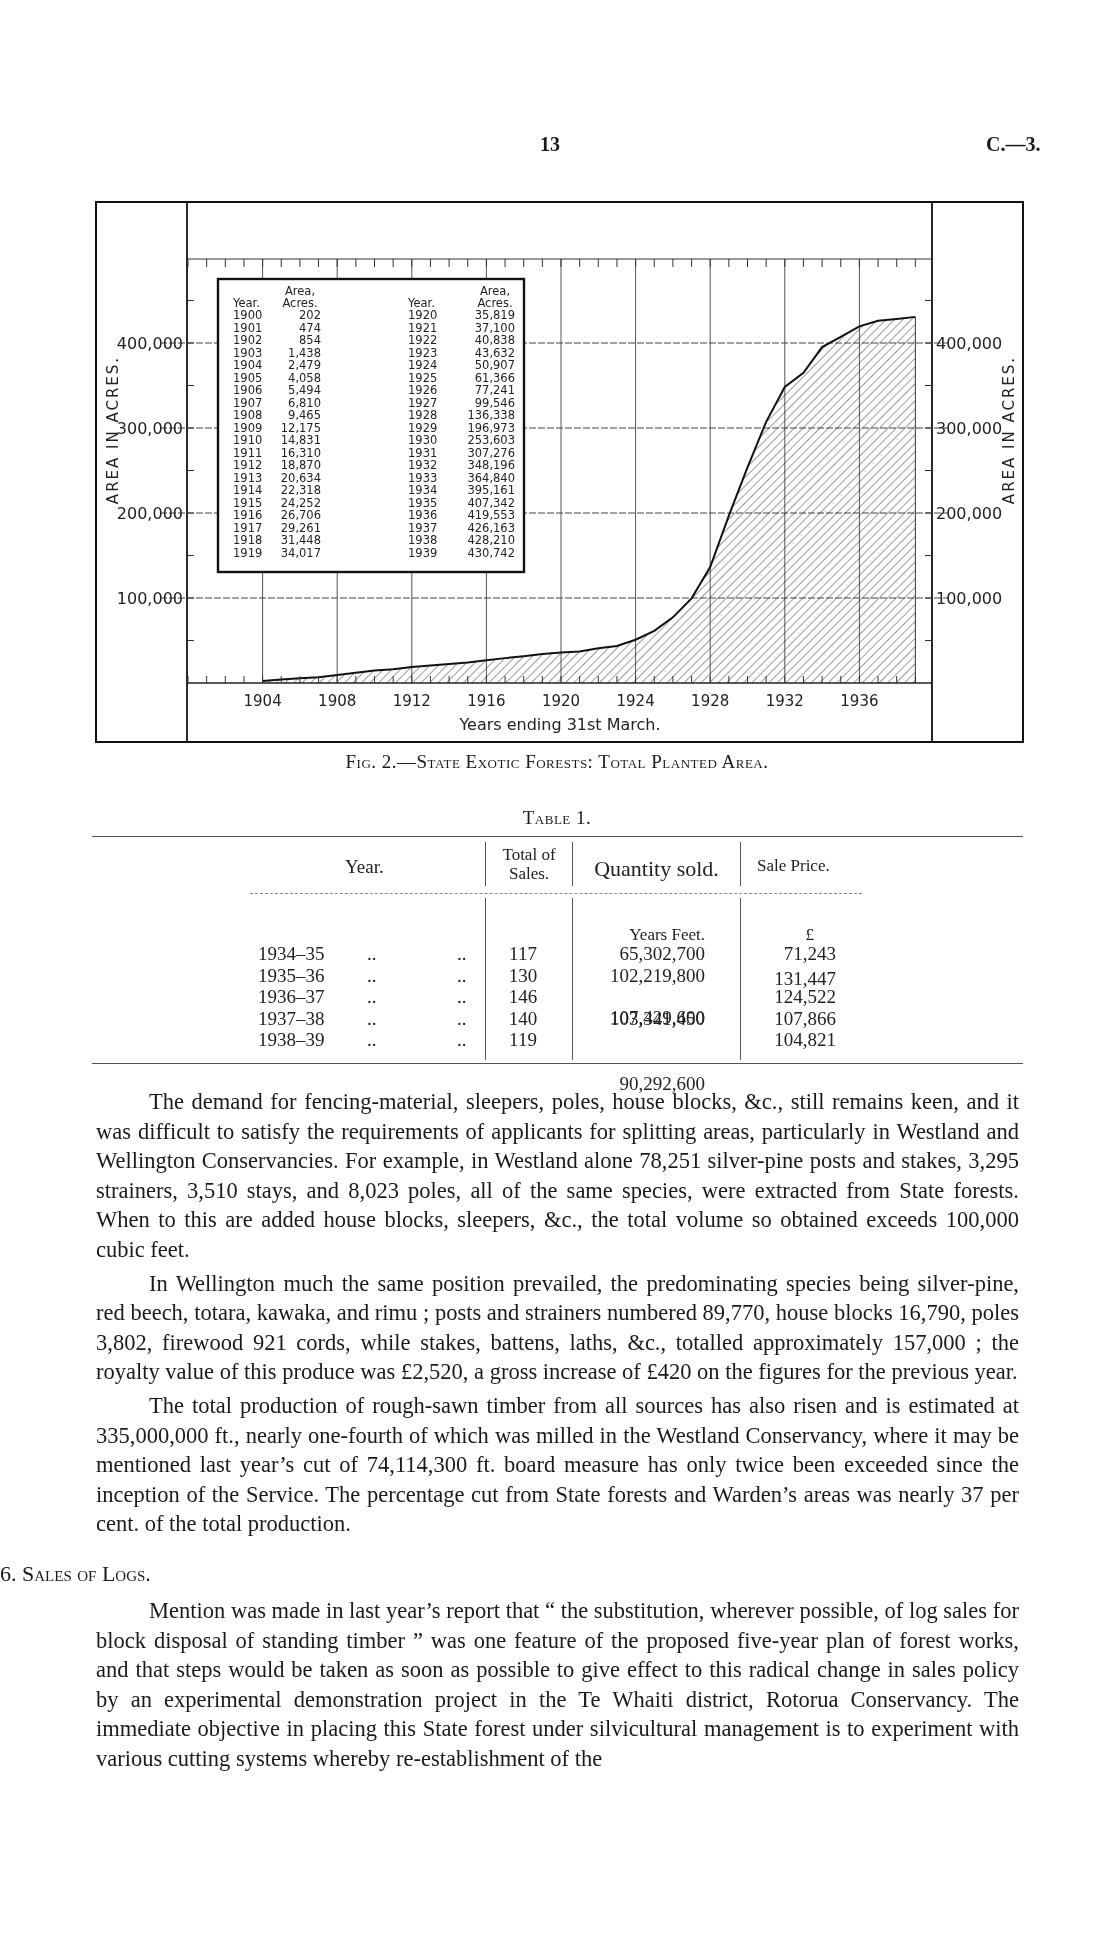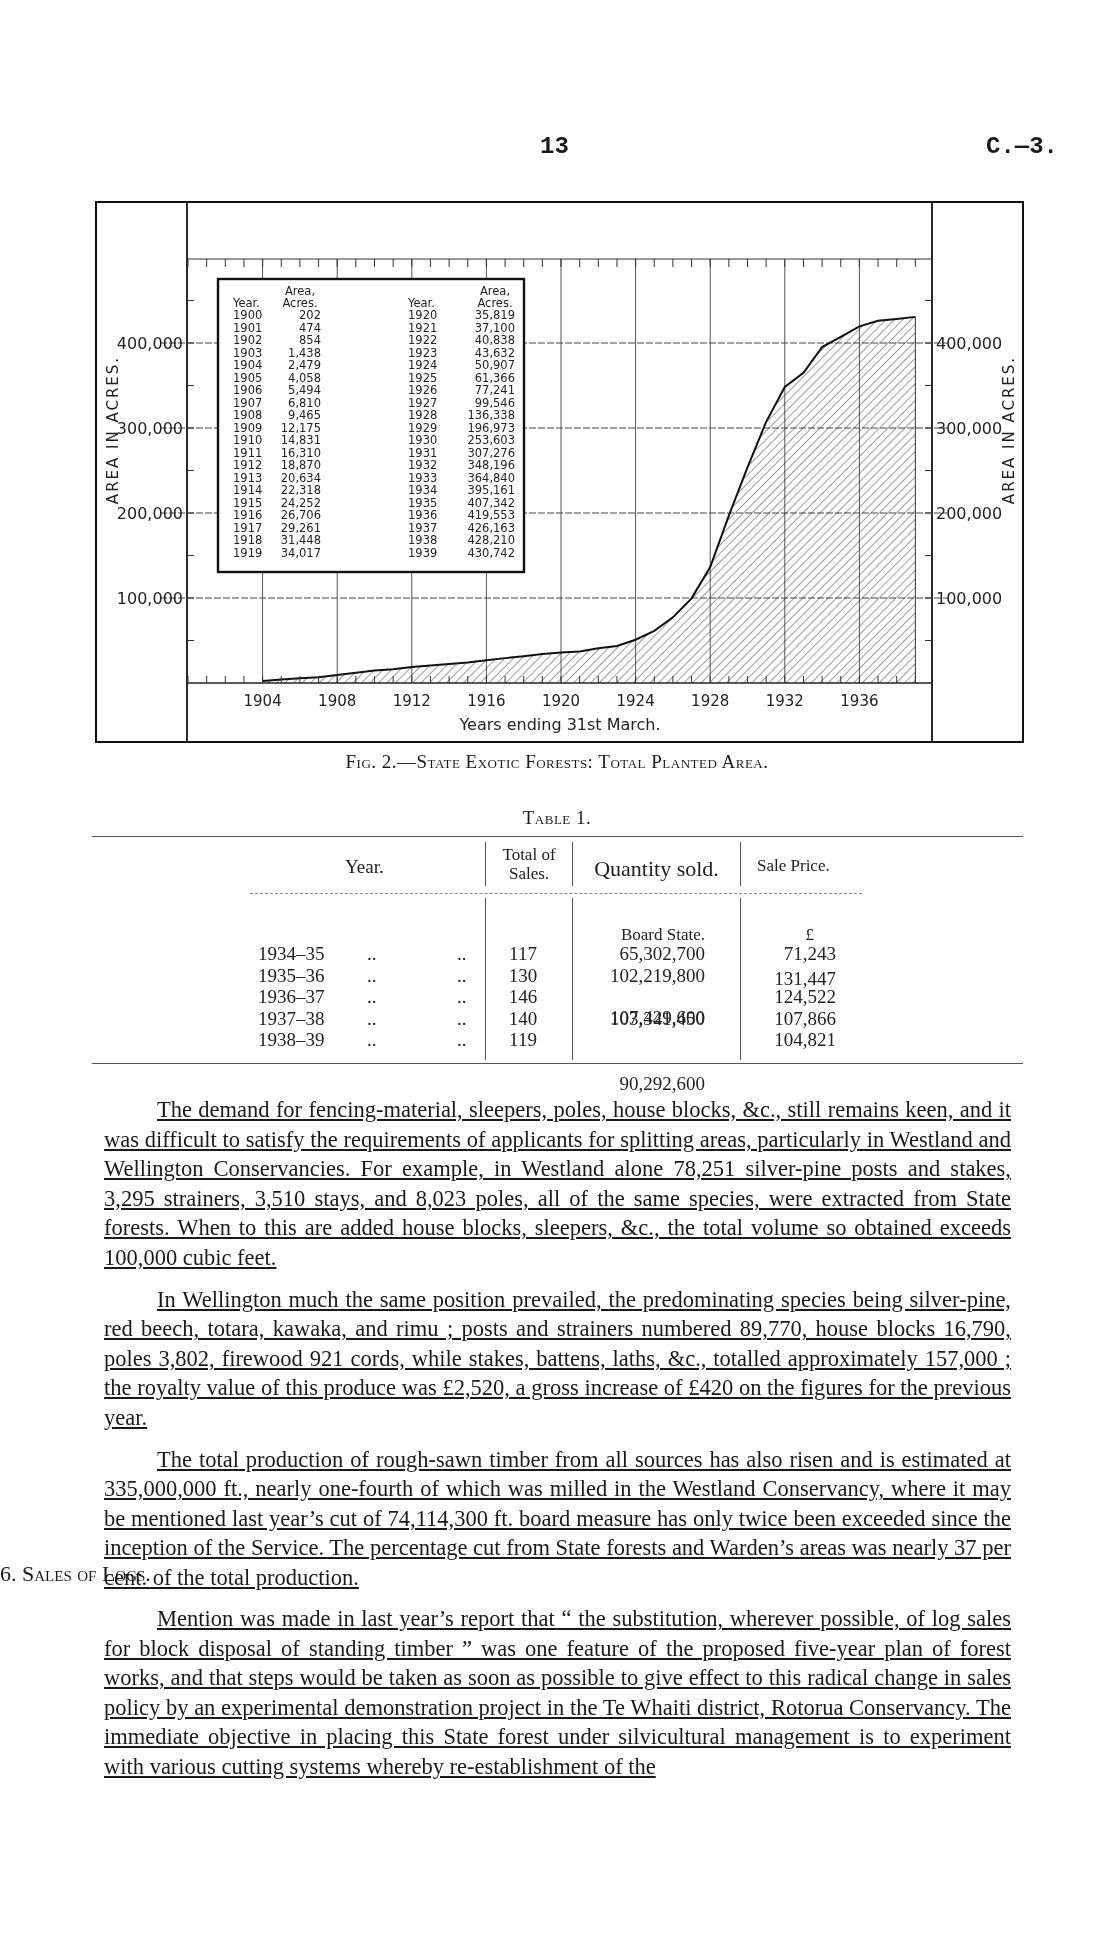--- a/index.html
+++ b/index.html
@@ -1,39 +1,39 @@
 <!DOCTYPE html>
 <html><head>
 <meta charset="utf-8">
 <style>
   html, body { margin:0; padding:0; background:#ffffff; }
   body { width:1114px; height:1949px; position:relative; overflow:hidden;
          font-family:"DejaVu Serif", serif; color:#1a1a1a; }
   .abs { position:absolute; }
-  .hdr { font-family:Liberation Mono, monospace; font-size:24px; font-weight:bold; }
+  .hdr { font-family:Liberation Serif, serif; font-size:20px; font-weight:bold; }
   #page-num { left:540px; top:133px; }
   #doc-ref  { left:986px; top:133px; }
   #figure-svg { position:absolute; left:0; top:0; }
   .sans { font-family:"DejaVu Sans", sans-serif; }
   .caption { font-family:"Liberation Serif", serif; font-size:19px; letter-spacing:0.5px; }
   .smallcaps { font-variant:small-caps; }
   #fig-caption { left:0; width:1114px; text-align:center; top:751px; }
   #table-title { left:0; width:1114px; text-align:center; top:807px; }
   
   .t7 { font-family:"Liberation Serif", serif; font-size:19px; color:#222; }
   .rule { position:absolute; height:0; border-top:1px solid #555; }
   .rule.dash { border-top:1px dashed #888; }
   .vline { position:absolute; width:0; border-left:1px solid #555; }
   .cell { position:absolute; white-space:nowrap; }
   .right { text-align:right; }
   .center { text-align:center; }
   
   .body-text { position:absolute; left:92px; width:931px; font-family:"Liberation Serif", serif;
                font-size:22.5px; line-height:29.6px; text-align:justify; color:#1a1a1a; }
-  .body-text p { margin:12px; text-indent:53px;text-decoration:underline; }
+  .body-text p { margin:4px; text-indent:53px; }
   #section-heading { left:0; width:1114px; text-align:left; top:1561px;
                      font-family:"Liberation Serif", serif; font-size:22px; }
 </style>
 </head>
 <body>
 
 <div id="page-num" class="abs hdr">13</div>
 <div id="doc-ref" class="abs hdr">C.—3.</div>
 
 <svg id="figure-svg" width="1114" height="760" xmlns="http://www.w3.org/2000/svg">
@@ -306,21 +306,21 @@
   <div class="vline" style="left:740px; top:898px; height:162px;"></div>
 
   <div class="cell" style="left:345px; top:856px;">Year.</div>
   <div class="cell center" style="left:486px; width:86px; top:845px; font-size:17px; line-height:19px;">
     <div>Total of</div>
     <div>Sales.</div>
   </div>
   <div class="cell center" style="left:573px; width:167px; top:856px; font-size:22px;">Quantity sold.</div>
   <div class="cell" style="left:757px; top:856px; font-size:17px;">Sale Price.</div>
 
-  <div class="cell right" style="left:573px; width:132px; top:925px; font-size:17px;">Board State.</div>
+  <div class="cell right" style="left:573px; width:132px; top:925px; font-size:17px;">Years Feet.</div>
   <div class="cell right" style="left:741px; width:73px; top:925px; font-size:17px;">£</div>
 
   <div id="t7-rows">
       <div>
         <div class="cell " style="left: 258px; top: 943px;">1934–35</div>
         <div class="cell " style="left: 367px; top: 943px;">..</div>
         <div class="cell " style="left: 457px; top: 943px;">..</div>
         <div class="cell center" style="left: 486px; top: 943px; width: 74px;">117</div>
         <div class="cell right" style="left: 573px; top: 943px; width: 132px;">65,302,700</div>
         <div class="cell right" style="left: 741px; top: 943px; width: 95px;">71,243</div>

